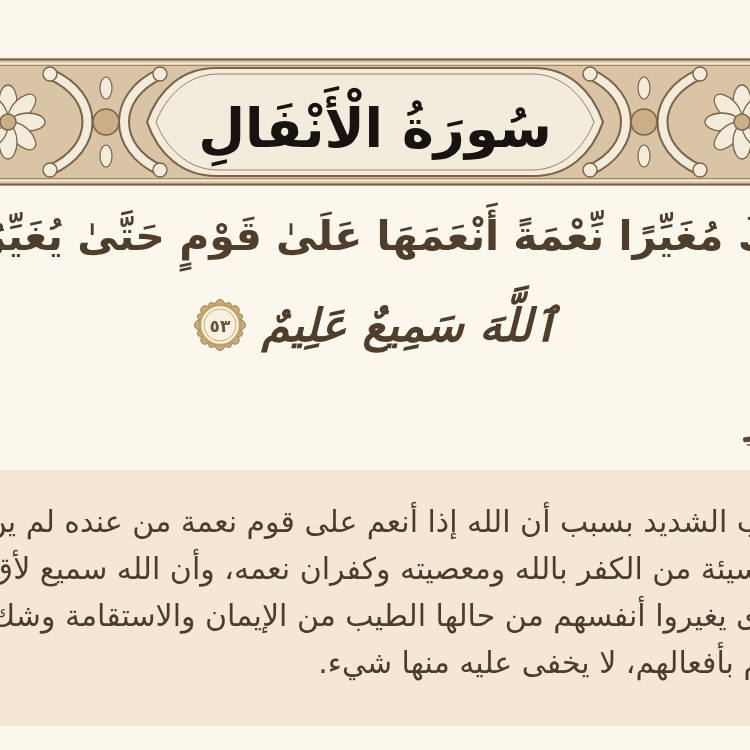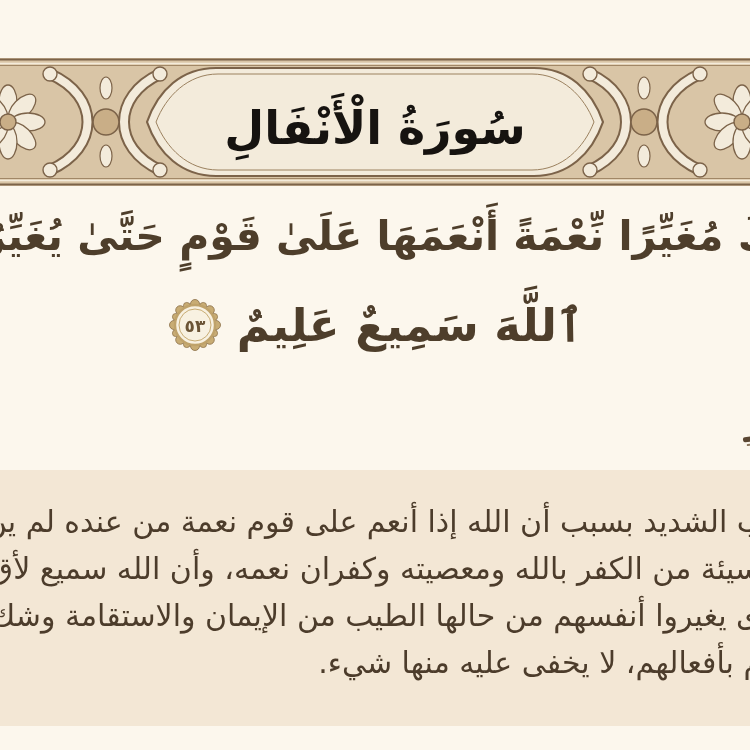--- a/index.html
+++ b/index.html
@@ -12,40 +12,40 @@
     font-family:"DejaVu Sans", sans-serif;
   }
 
   
   .band-wrap { position:absolute; top:58px; left:0; width:750px; height:128px; }
   .band-wrap svg { display:block; }
   .surah-title {
     position:absolute; top:66px; left:0; width:750px; height:124px;
     display:flex; align-items:center; justify-content:center;
     direction:rtl;
-    font-size:46px; font-weight:700; color:#161310;
+    font-size:54px; font-weight:700; color:#161310;
     letter-spacing:0;
   }
 
   
   .cut-line {
     position:absolute; left:0; width:750px;
     display:flex; justify-content:center; align-items:center;
     overflow:hidden;
   }
   .cut-line > span { white-space:nowrap; flex:0 0 auto; direction:rtl; }
 
   .verse-line1 { top:190px; height:92px; font-size:41px; font-weight:700; color:#4E3E2B; }
   .verse-line2 {
     position:absolute; top:280px; left:0; width:750px; height:90px;
     display:flex; justify-content:center; align-items:center; gap:14px;
     direction:rtl;
     font-size:45px; font-weight:700; color:#4E3E2B;
   }
-  .verse-line2 .ayah-text { white-space:nowrap; }
+  .verse-line2 .ayah-text { white-space:nowrap;font-style:italic; }
   .verse-medallion { width:56px; height:56px; flex:0 0 auto; }
 
   
   .edge-fragment {
     position:absolute; top:437px; right:-2px; width:9px; height:5px;
     background:#5A4632; border-radius:2px 0 0 2px;
     transform:rotate(-8deg);
   }
   .edge-fragment::after {
     content:""; position:absolute; top:7px; left:3px; width:5px; height:2px;

